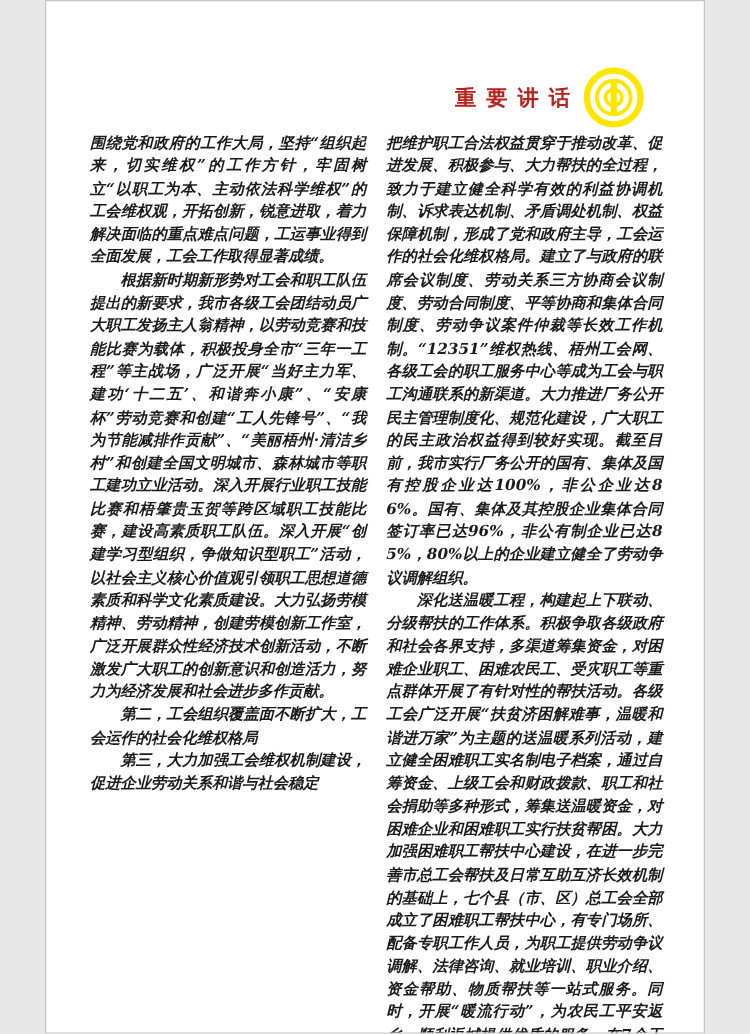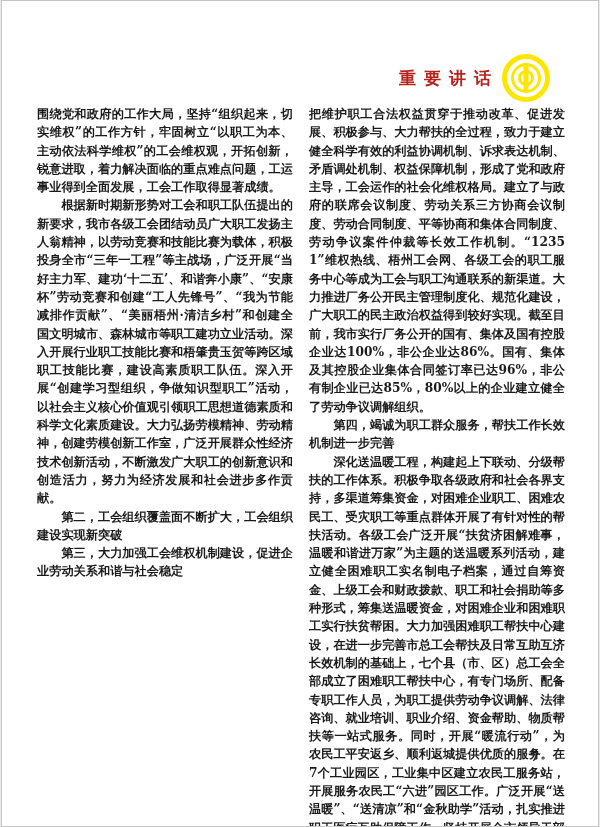--- a/index.html
+++ b/index.html
@@ -1,18 +1,18 @@
 <!DOCTYPE html>
 <html><head>
 <meta charset="utf-8">
 <style>
   html,body { margin:0; padding:0; background:#e8e8e8; }
   .page {
     position:relative;
-    width:598px; height:827px;
+    width:528px; height:827px;
     margin:0 auto;
     background:#ffffff;
     border:1px solid #c6c6c6;
     box-sizing:border-box;
     overflow:hidden;
     font-family:"DejaVu Serif","Liberation Serif",serif;
     color:#1b1b1b;
   }
   .header-title {
     position:absolute;
@@ -38,20 +38,21 @@
     width:50%;
     text-align:justify;
     text-justify:inter-ideograph;
   }
   .col p {
     margin:0;
     font-size:12.2px;
     line-height:18.3px;
     font-weight:bold;
     word-break:break-all;
+    font-style:italic;
   }
   .col p.indent { text-indent:2em; }
   .col p.heading { text-indent:2em; font-weight:bold; }
   .page-number {
     position:absolute;
     top:747px; left:528px;
     font-size:13.5px;
     font-weight:bold;
   }
 </style>
@@ -66,26 +67,25 @@
     <circle cx="25" cy="25" r="21.5" fill="none" stroke="#ffe600" stroke-width="5"></circle>
     <circle cx="25" cy="25" r="13.5" fill="none" stroke="#ffe600" stroke-width="3"></circle>
     <circle cx="25" cy="25" r="6.5" fill="none" stroke="#ffe600" stroke-width="3"></circle>
     <rect x="22.5" y="12" width="5" height="26" fill="#ffe600"></rect>
   </svg>
 
   <div class="columns">
     <div class="col">
       <p class="body">围绕党和政府的工作大局，坚持“组织起来，切实维权”的工作方针，牢固树立“以职工为本、主动依法科学维权”的工会维权观，开拓创新，锐意进取，着力解决面临的重点难点问题，工运事业得到全面发展，工会工作取得显著成绩。</p>
       <p class="indent">根据新时期新形势对工会和职工队伍提出的新要求，我市各级工会团结动员广大职工发扬主人翁精神，以劳动竞赛和技能比赛为载体，积极投身全市“三年一工程”等主战场，广泛开展“当好主力军、建功‘十二五’、和谐奔小康”、“安康杯”劳动竞赛和创建“工人先锋号”、“我为节能减排作贡献”、“美丽梧州·清洁乡村”和创建全国文明城市、森林城市等职工建功立业活动。深入开展行业职工技能比赛和梧肇贵玉贺等跨区域职工技能比赛，建设高素质职工队伍。深入开展“创建学习型组织，争做知识型职工”活动，以社会主义核心价值观引领职工思想道德素质和科学文化素质建设。大力弘扬劳模精神、劳动精神，创建劳模创新工作室，广泛开展群众性经济技术创新活动，不断激发广大职工的创新意识和创造活力，努力为经济发展和社会进步多作贡献。</p>
-      <p class="heading">第二，工会组织覆盖面不断扩大，工会组织建设实现新突破</p>
+      <p class="heading">第二，工会组织覆盖面不断扩大，工会运作的社会化维权格局</p>
       <p class="heading">第三，大力加强工会维权机制建设，促进企业劳动关系和谐与社会稳定</p>
 
     </div>
     <div class="col">
       <p class="body">把维护职工合法权益贯穿于推动改革、促进发展、积极参与、大力帮扶的全过程，致力于建立健全科学有效的利益协调机制、诉求表达机制、矛盾调处机制、权益保障机制，形成了党和政府主导，工会运作的社会化维权格局。建立了与政府的联席会议制度、劳动关系三方协商会议制度、劳动合同制度、平等协商和集体合同制度、劳动争议案件仲裁等长效工作机制。“12351”维权热线、梧州工会网、各级工会的职工服务中心等成为工会与职工沟通联系的新渠道。大力推进厂务公开民主管理制度化、规范化建设，广大职工的民主政治权益得到较好实现。截至目前，我市实行厂务公开的国有、集体及国有控股企业达100%，非公企业达86%。国有、集体及其控股企业集体合同签订率已达96%，非公有制企业已达85%，80%以上的企业建立健全了劳动争议调解组织。</p>
-      <p class="heading">第四，竭诚为职工群众服务，帮扶工作长效机制进一步完善</p>
       <p class="indent">深化送温暖工程，构建起上下联动、分级帮扶的工作体系。积极争取各级政府和社会各界支持，多渠道筹集资金，对困难企业职工、困难农民工、受灾职工等重点群体开展了有针对性的帮扶活动。各级工会广泛开展“扶贫济困解难事，温暖和谐进万家”为主题的送温暖系列活动，建立健全困难职工实名制电子档案，通过自筹资金、上级工会和财政拨款、职工和社会捐助等多种形式，筹集送温暖资金，对困难企业和困难职工实行扶贫帮困。大力加强困难职工帮扶中心建设，在进一步完善市总工会帮扶及日常互助互济长效机制的基础上，七个县（市、区）总工会全部成立了困难职工帮扶中心，有专门场所、配备专职工作人员，为职工提供劳动争议调解、法律咨询、就业培训、职业介绍、资金帮助、物质帮扶等一站式服务。同时，开展“暖流行动”，为农民工平安返乡、顺利返城提供优质的服务。在7个工业园区，工业集中区建立农民工服务站，开展服务农民工“六进”园区工作。广泛开展“送温暖”、“送清凉”和“金秋助学”活动，扎实推进职工医疗互助保障工作，坚持开展全市领导干部结对帮扶职工生活困难户活动，随着中央财政和地方财政的资金支持力度逐年加大，工会帮扶工作领域更加广泛，内容更加多样，效果更加明显，</p>
     </div>
   </div>
 
   <div class="page-number">7</div>
 
 </div>
 
 </body></html>

